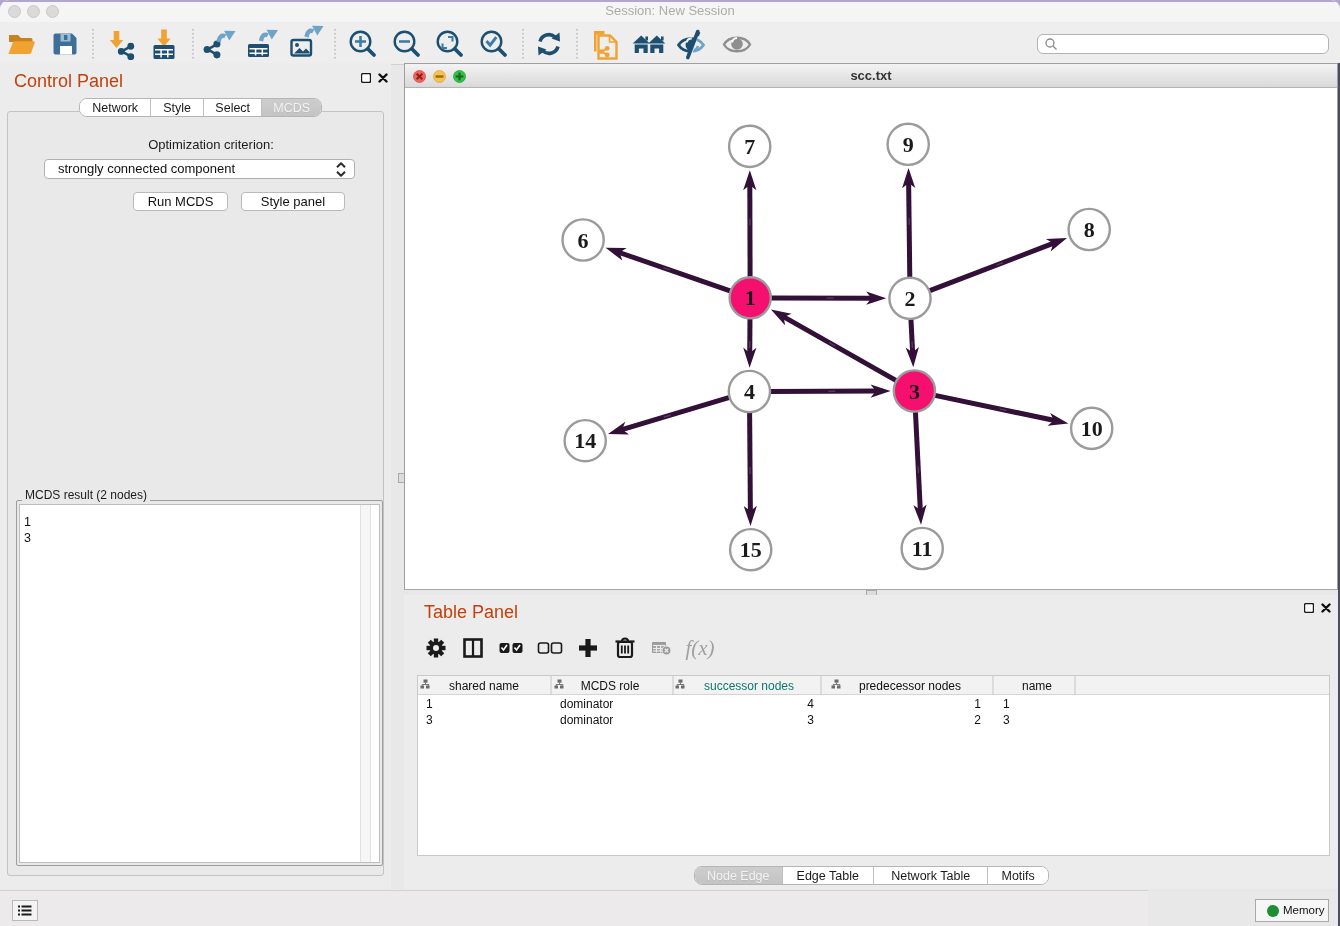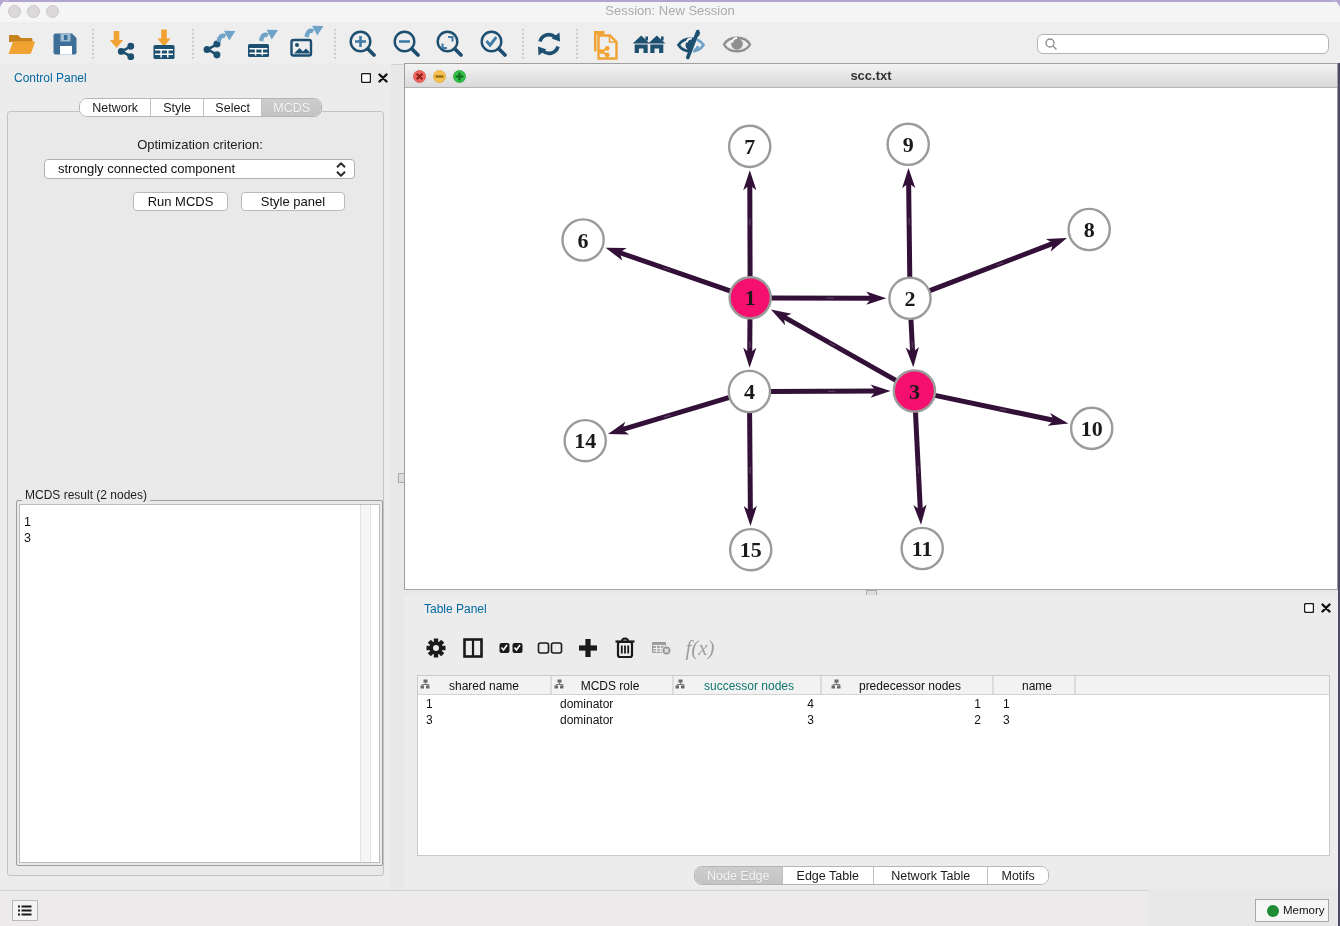--- a/index.html
+++ b/index.html
@@ -4,21 +4,21 @@
 <style>
 html,body{margin:0;padding:0;width:1340px;height:926px;overflow:hidden;}
 body{font-family:"Liberation Sans",sans-serif;background:#b3a5d2;}
 .abs{position:absolute;}
 #root{position:relative;width:1340px;height:926px;background:#b3a5d2;}
 #appwin{position:absolute;left:0;top:0;width:1340px;height:926px;background:#e9e8e9;border-radius:9px 9px 0 0;overflow:hidden;}
 #titlebar{position:absolute;left:0;top:0;width:1340px;height:22px;background:#f6f5f6;border-radius:9px 9px 0 0;}
 .tl-circle{position:absolute;top:5px;width:13px;height:13px;border-radius:50%;background:#dbd9d9;border:1px solid #c9c6c6;box-sizing:border-box;}
 #toolbar{position:absolute;left:0;top:22px;width:1340px;height:42px;background:#efeeef;border-bottom:1px solid #d2d0d1;}
 #statusbar{position:absolute;left:0;top:890px;width:1112px;height:36px;background:#eceaeb;border-top:1px solid #d4d2d3;padding-left:36px;}
-.panelhead{font-size:12px;color:#0369a1;}
+.panelhead{font-size:18px;color:#c2410c;}
 .seg{position:absolute;display:flex;height:19px;border:1px solid #b5b5b5;border-radius:8px;background:#fff;box-sizing:border-box;overflow:hidden;}
 .seg .tb{display:flex;align-items:center;justify-content:center;font-size:12.5px;color:#1a1a1a;border-right:1px solid #c0c0c0;box-sizing:border-box;background:#fff;}
 .seg .tb:last-child{border-right:none;}
 .seg .sel{background:linear-gradient(#cdcdcd,#c4c4c4);color:#f3f3f3;text-shadow:0 1px 0 #bbb;}
 .btn{position:absolute;height:19px;background:#fff;border:1px solid #b9b9b9;border-radius:4px;box-sizing:border-box;text-align:center;font-size:13px;color:#111;line-height:17px;margin-left:39px;}
 svg{display:block;}
 </style>
 </head>
 <body>
 <div id="root">
@@ -197,21 +197,21 @@
         </svg>
 
       <div class="abs" style="left:7px;top:48px;width:377px;height:765px;background:#e9e9e9;border:1px solid #c3c3c3;border-radius:3px;box-sizing:border-box;"></div>
 
       <div class="seg" style="left:79px;top:35px;width:243px;">
         <div class="tb" style="width:72px;">Network</div>
         <div class="tb" style="width:53px;">Style</div>
         <div class="tb" style="width:59px;">Select</div>
         <div class="tb sel" style="width:59px;">MCDS</div>
       </div>
-      <div class="abs" style="left:9px;top:74px;width:382px;height:20px;text-align:center;font-size:13px;color:#1c1c1c;">Optimization criterion:</div>
+      <div class="abs" style="left:20px;top:74px;width:382px;height:20px;text-align:center;font-size:13px;color:#1c1c1c;">Optimization criterion:</div>
 
       <div class="abs" style="left:44px;top:96px;width:311px;height:20px;background:#fff;border:1px solid #b0b0b0;border-radius:4px;box-sizing:border-box;">
         <div class="abs" style="left:13px;top:0;height:18px;line-height:18px;font-size:13px;color:#111;">strongly connected component</div>
         <svg class="abs" style="right:7px;top:2px;" width="12" height="15" viewBox="0 0 12 15">
             <path d="M2 5.2 L6 1.2 L10 5.2" fill="none" stroke="#2c2c2c" stroke-width="2" stroke-linejoin="round"></path>
             <path d="M2 9.8 L6 13.8 L10 9.8" fill="none" stroke="#2c2c2c" stroke-width="2" stroke-linejoin="round"></path>
           </svg>
       </div>
       <div class="btn" style="left:94px;top:129px;width:95px;">Run MCDS</div>
       <div class="btn" style="left:202px;top:129px;width:104px;">Style panel</div>

